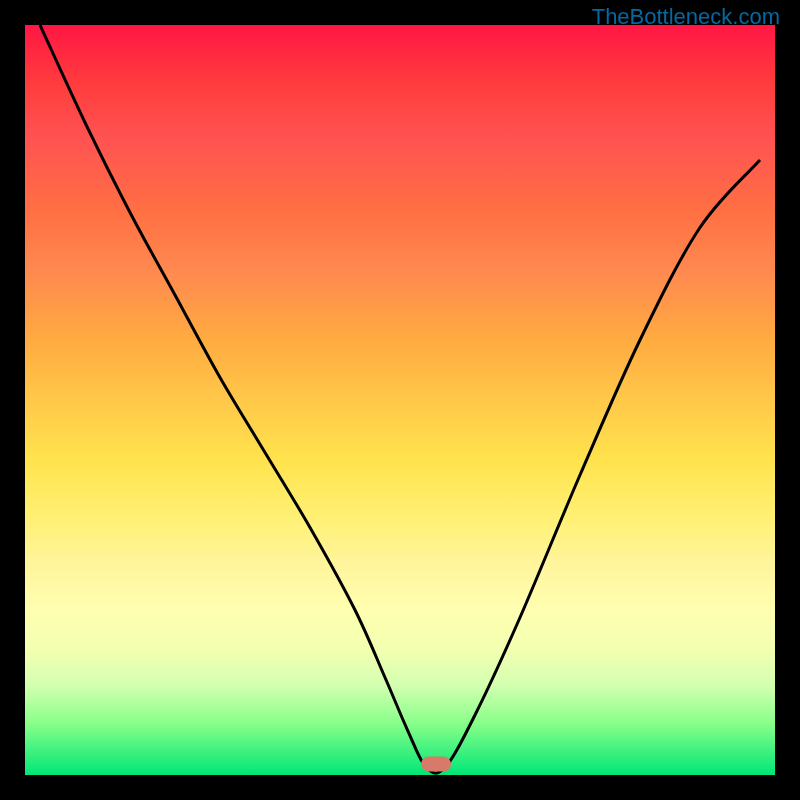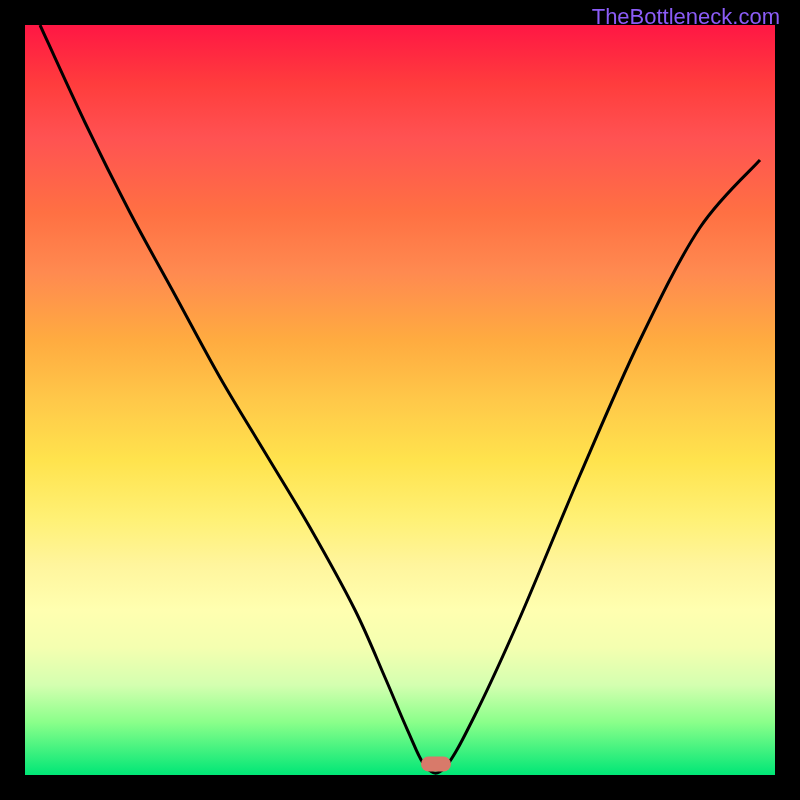--- a/index.html
+++ b/index.html
@@ -13,21 +13,21 @@
   }
   .wrapper {
     position: relative;
     width: 800px;
     height: 800px;
   }
   .watermark {
     position: absolute;
     top: 4px;
     right: 20px;
-    color: #8b5cf6;
+    color: #0369a1;
     font-size: 22px;
     font-weight: 500;
     z-index: 10;
   }
   .plot-area {
     position: absolute;
     left: 25px;
     top: 25px;
     width: 750px;
     height: 750px;

